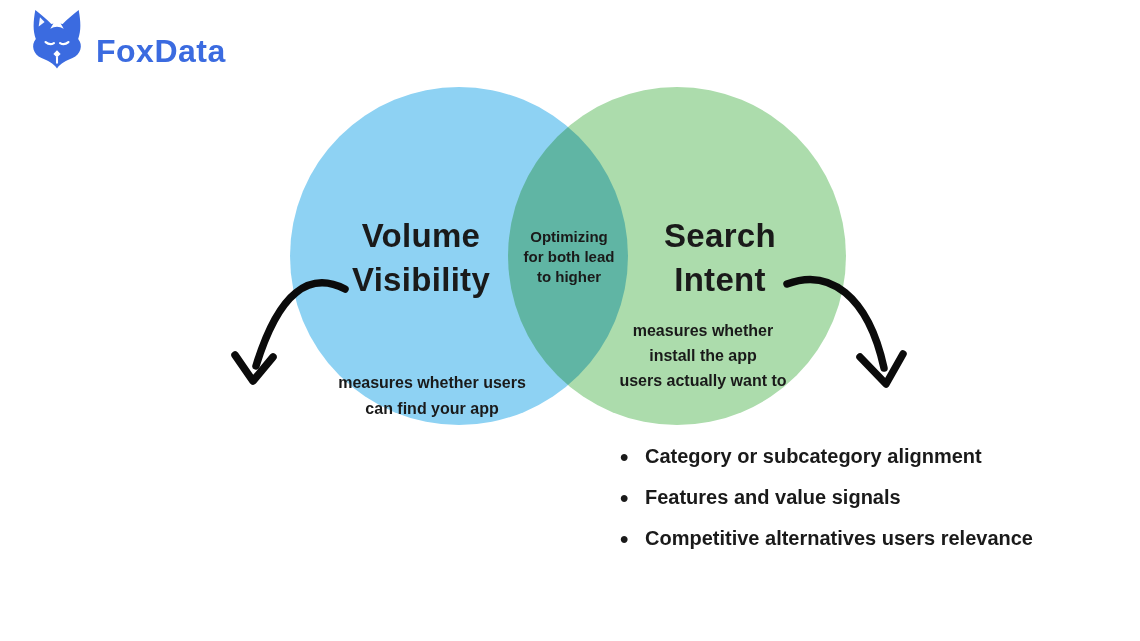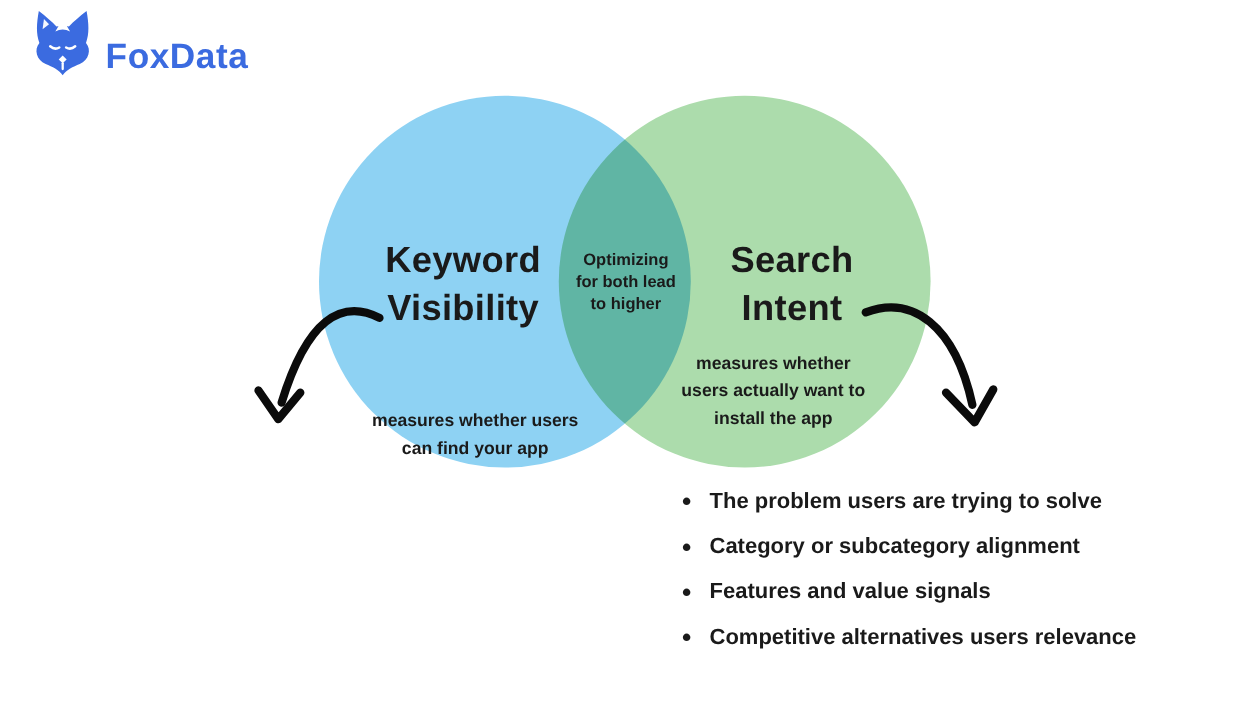--- a/index.html
+++ b/index.html
@@ -110,21 +110,21 @@
       <path d="M30 41 L26.5 44.5 L30 48 L33.5 44.5 Z" fill="#ffffff"></path>
       <path d="M30 48 L30 53" stroke="#ffffff" stroke-width="2" stroke-linecap="round"></path>
     </svg>
     <div class="brand">FoxData</div>
   </div>
 
   <div class="circle blue"></div>
   <div class="circle green"></div>
 
   <div class="venn-text title left">
-      <span>Keyword</span>
+      <span>Volume</span>
       <span>Visibility</span>
     </div>
 
   <div class="venn-text title right">
       <span>Search</span>
       <span>Intent</span>
     </div>
 
   <div class="venn-text overlap-text">
       <span>Optimizing</span>
@@ -132,36 +132,35 @@
       <span>to higher</span>
     </div>
 
   <div class="venn-text subtitle left">
       <span>measures whether users</span>
       <span>can find your app</span>
     </div>
 
   <div class="venn-text subtitle right">
       <span>measures whether</span>
+      <span>install the app</span>
       <span>users actually want to</span>
-      <span>install the app</span>
     </div>
 
   <svg class="arrows" viewBox="0 0 1140 641" aria-hidden="true">
     <g>
       <path d="M345 289 C310 271, 279 291, 256 366"></path>
       <path d="M235 355 L253 381 L273 357"></path>
     </g>
     <g>
       <path d="M787 284 C829 268, 868 295, 884 368"></path>
       <path d="M860 357 L886 384 L903 354"></path>
     </g>
   </svg>
 
 
   <ul class="bullet-list si">
-      <li>The problem users are trying to solve</li>
       <li>Category or subcategory alignment</li>
       <li>Features and value signals</li>
       <li>Competitive alternatives users relevance</li>
     </ul>
 
 </div>
 
 </body></html>

